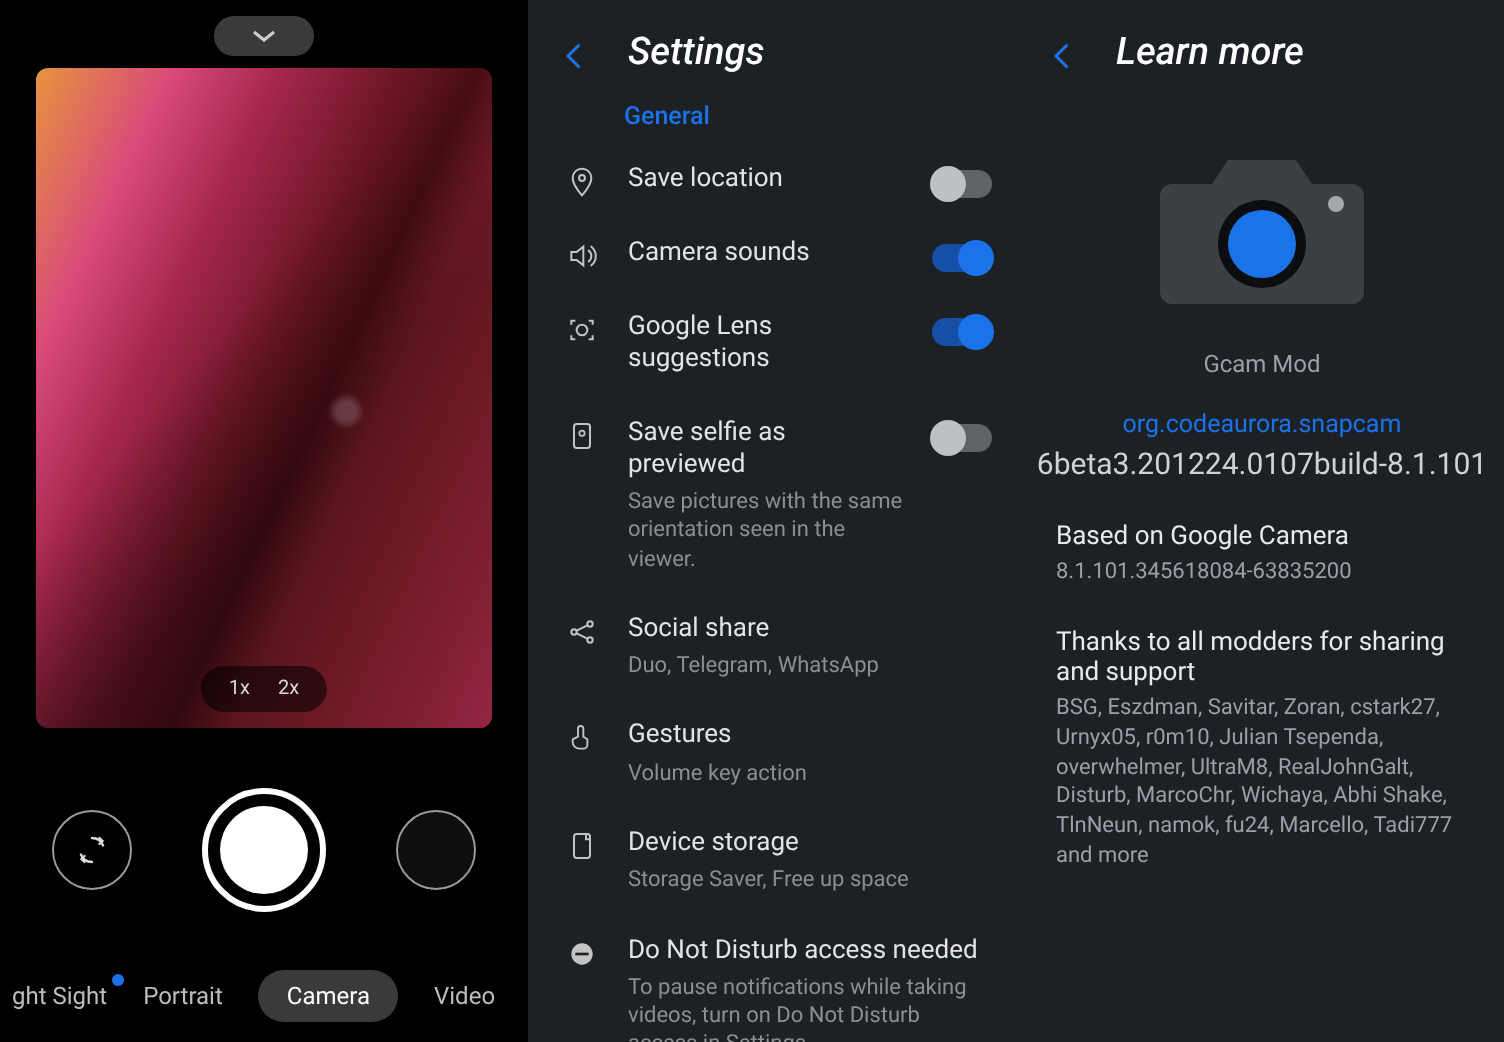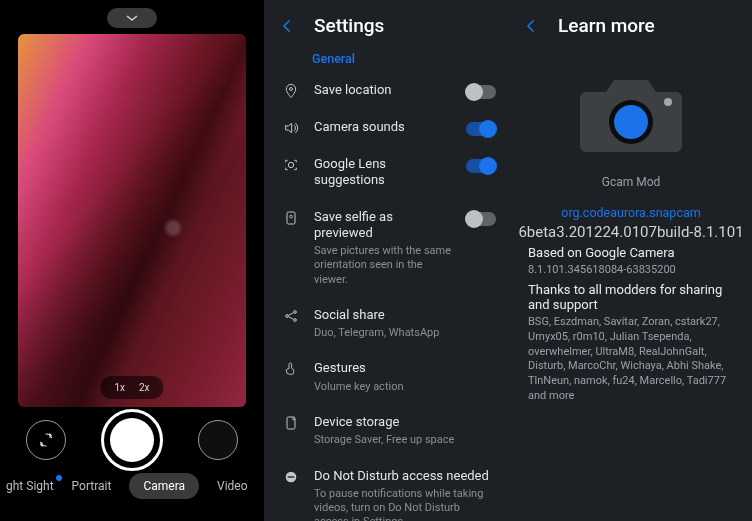--- a/index.html
+++ b/index.html
@@ -2,58 +2,58 @@
 <html><head>
 <meta charset="utf-8">
 <style>
   * { margin: 0; padding: 0; box-sizing: border-box; }
   body { background: #000; font-family: -apple-system, Roboto, Arial, sans-serif; width: 752px; height: 521px; overflow: hidden; display: flex; }
   .panel { height: 521px; position: relative; }
 
   
   .camera { width: 264px; background: #000; display: flex; flex-direction: column; }
   .handle { width: 50px; height: 20px; background: #3a3a3a; border-radius: 10px; margin: 8px auto 0; display: flex; align-items: center; justify-content: center; }
-  .viewfinder { margin: 6px 18px 0; height: 373px; border-radius: 6px; background: linear-gradient(115deg, #e6943e 0%, #d94a7a 18%, #a6274e 32%, #6c1624 48%, #4c0e14 58%, #8c2030 66%, #a02636 74%, #c22e4a 88%, #e23a66 100%); position: relative; overflow: hidden; }
+  .viewfinder { margin: 6px 18px 0; height: 330px; border-radius: 6px; background: linear-gradient(115deg, #e6943e 0%, #d94a7a 18%, #a6274e 32%, #6c1624 48%, #4c0e14 58%, #8c2030 66%, #a02636 74%, #c22e4a 88%, #e23a66 100%); position: relative; overflow: hidden; }
   .viewfinder::before { content:""; position:absolute; inset:0; background: radial-gradient(circle at 68% 52%, rgba(255,255,255,.18) 0 2%, transparent 4%), linear-gradient(130deg, transparent 40%, rgba(0,0,0,.35) 60%); }
   .zoom-pill { position: absolute; bottom: 8px; left: 50%; transform: translateX(-50%); display: flex; gap: 14px; background: rgba(0,0,0,.55); padding: 6px 14px; border-radius: 16px; font-size: 10px; color: #d9d9d9; }
   .bottombar { flex: 1; display: flex; align-items: center; justify-content: space-around; padding: 0 8px; }
   .round { border-radius: 50%; display: flex; align-items: center; justify-content: center; }
   .switch-cam { width: 40px; height: 40px; border: 1.5px solid #9a9a9a; }
   .shutter-outer { width: 62px; height: 62px; border: 3px solid #fff; }
   .shutter-inner { width: 44px; height: 44px; background: #fff; border-radius: 50%; }
   .last-photo { width: 40px; height: 40px; border: 1.5px solid #9a9a9a; background: #0f0f0f; }
-  .modes { display: flex; align-items: center; gap: 18px; padding: 0 6px 22px; color: #bdbdbd; font-size: 12px; overflow: hidden; }
+  .modes { display: flex; align-items: center; gap: 18px; padding: 0 6px 10px; color: #bdbdbd; font-size: 12px; overflow: hidden; }
   .modes .mode { white-space: nowrap; }
   .mode-active { background: #3a3a3a; border-radius: 14px; padding: 6px 14px; color: #fff; }
   .sight-badge { position: relative; }
   .sight-badge::after { content:""; position:absolute; top:-4px; right:-8px; width:6px; height:6px; background:#1a73e8; border-radius:50%; }
 
   
   .settings { width: 246px; background: #1d2125; color: #e0e0e0; padding: 0 0 8px; overflow: hidden; }
-  .hdr { display: flex; align-items: center; gap: 18px; padding: 14px 14px 10px; }
+  .hdr { display: flex; align-items: flex-end; gap: 18px; padding: 14px 14px 10px; font-style: italic; }
   .hdr h1, .hdr h2 { font-size: 19px; font-weight: 500; color: #fff; }
   .section-label { color: #1a73e8; font-size: 12.5px; font-weight: 500; padding: 4px 14px 6px 48px; }
   .row { display: flex; align-items: flex-start; gap: 14px; padding: 10px 14px 10px 18px; font-size: 13px; }
   .row .ico { width: 18px; flex: 0 0 18px; color: #c4c4c4; margin-top: 1px; display:flex;justify-content:center;}
   .row .txt { flex: 1; }
   .row .txt .title { color: #e4e4e4; line-height: 1.25; }
   .row .txt .sub { color: #8a8f94; font-size: 11px; line-height: 1.3; margin-top: 3px; }
   .toggle { width: 30px; height: 14px; border-radius: 7px; position: relative; flex:0 0 30px; margin-top:3px;}
   .toggle .knob { position: absolute; top: -2px; width: 18px; height: 18px; border-radius: 50%; }
   .toggle.off { background: #5f6368; } .toggle.off .knob { left: -1px; background: #bdc1c6; }
   .toggle.on  { background: #174ea6; } .toggle.on  .knob { right: -1px; background: #1a73e8; }
 
   
   .about { width: 242px; background: #1d2125; color: #e0e0e0; padding-bottom: 4px; }
   .about .hdr { padding-left: 12px; }
   .camera-ico { margin: 20px auto 0; display: block; }
   .app-name { text-align: center; color: #9aa0a6; font-size: 12px; margin-top: 18px; }
   .link { display:block; text-align:center; color: #1a73e8; font-size: 12.5px; margin-top: 16px; }
   .buildline { text-align:center; color: #cfd3d7; font-size: 15px; margin-top:3px; }
-  .block { padding: 0 18px; margin-top: 4px; }
+  .block { padding: 0 18px; margin-top: 20px; }
   .block-h { color:#e8eaed; font-size:13px; }
   .block-b { color:#9aa0a6; font-size:11px; line-height:1.35; margin-top:3px; }
 
   svg { display: block; }
 </style>
 </head>
 <body>
 
 <div class="panel camera">
   <div class="handle">

